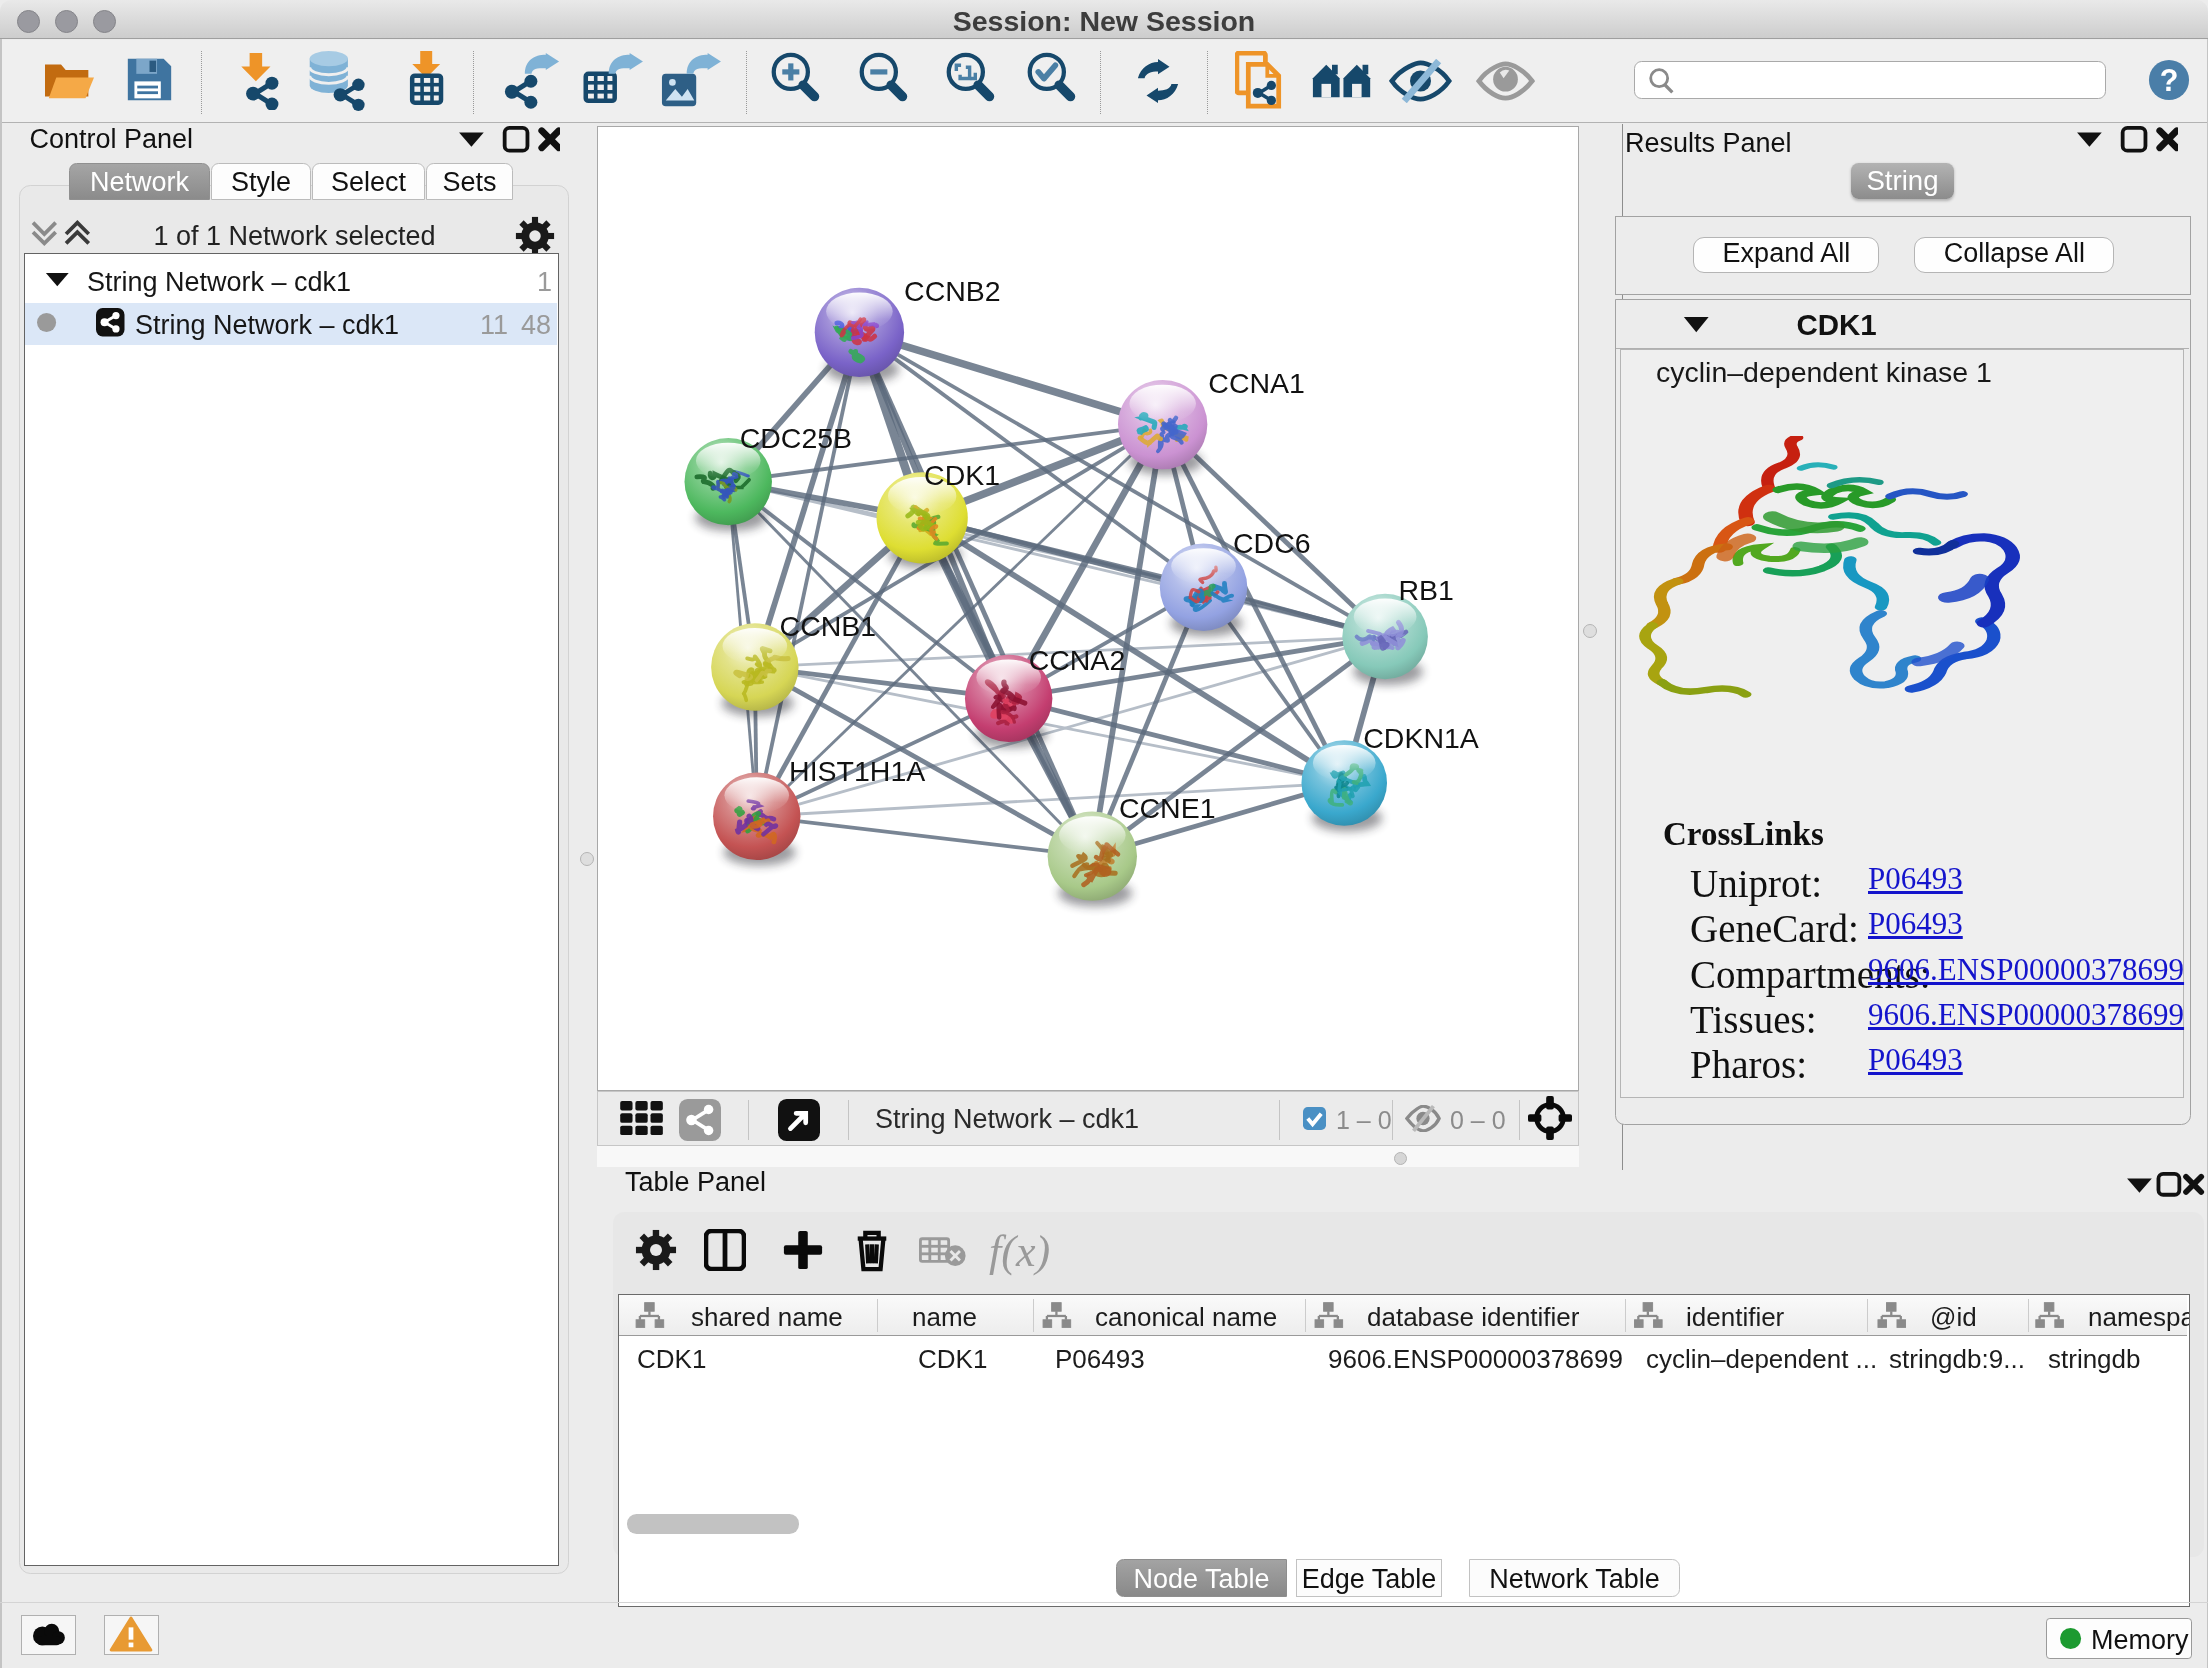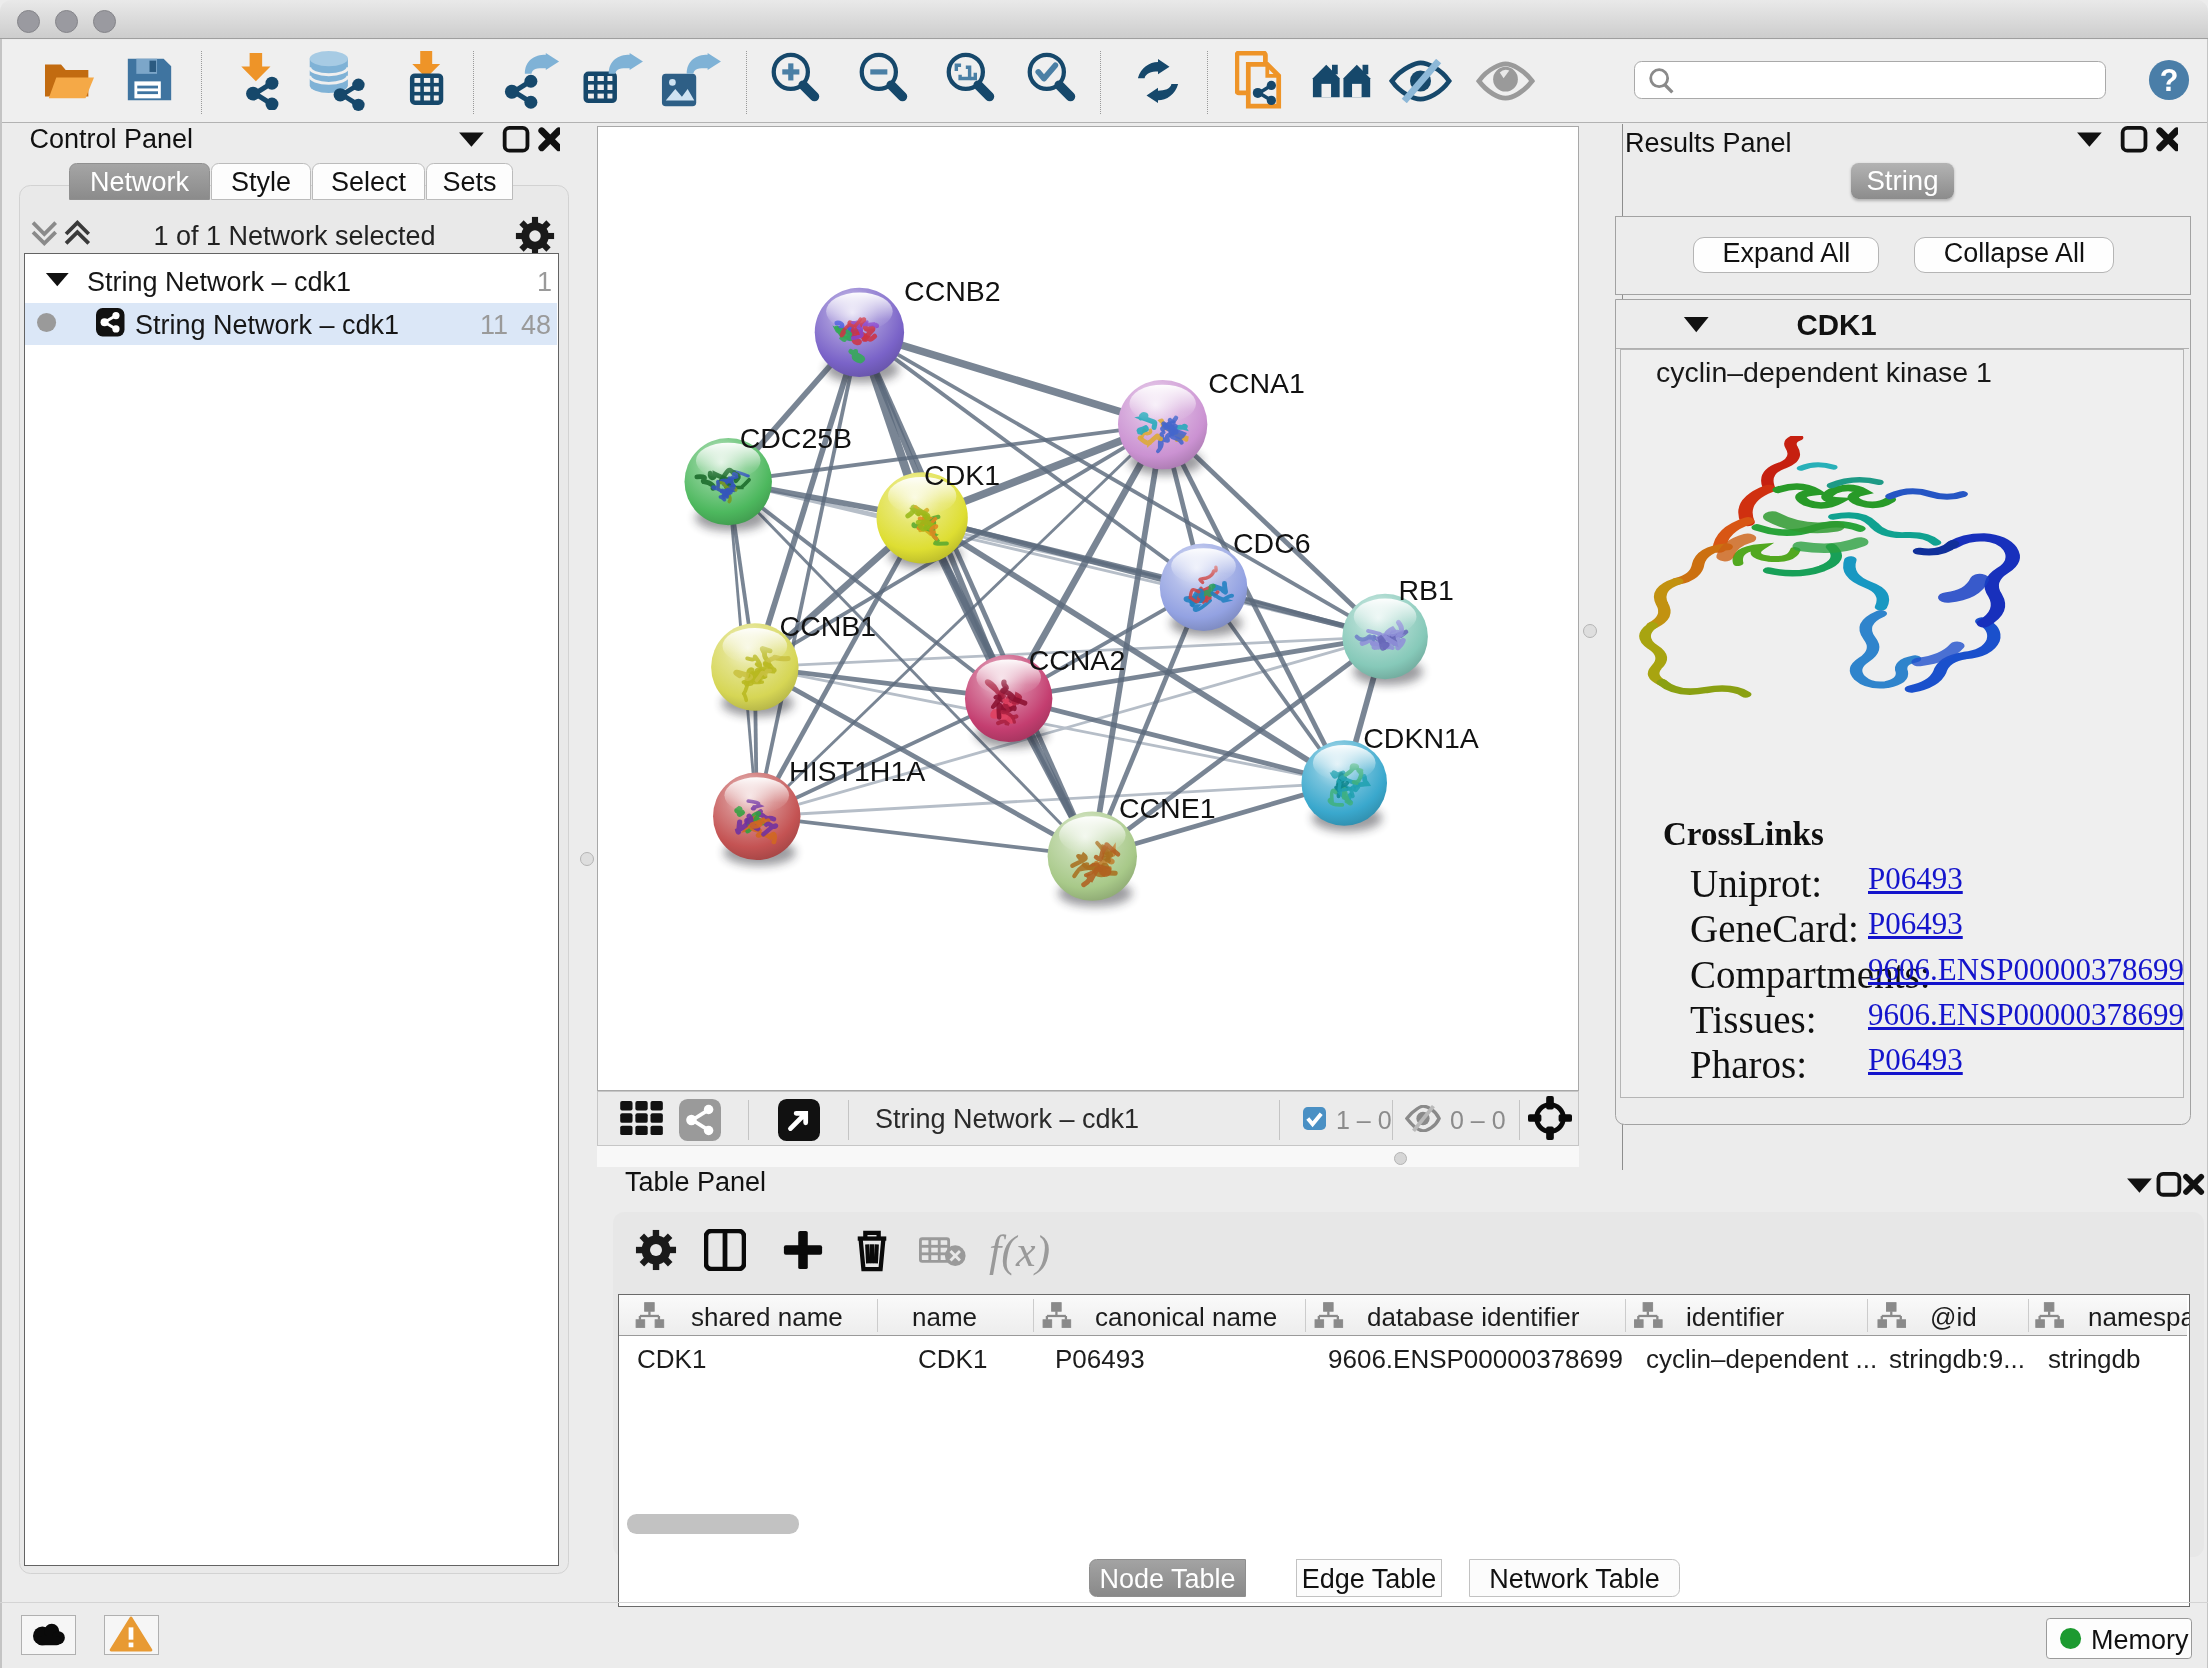--- a/index.html
+++ b/index.html
@@ -43,20 +43,21 @@
 #statusline{left:0;top:1602px;width:2208px;height:0;border-top:1.9px solid #d4d4d4}
 .sbtn{position:absolute;top:1615px;width:55px;height:40px;background:#f6f6f6;border:1.9px solid #b0b0b0}
 #membtn{position:absolute;left:2046px;top:1618px;width:146px;height:41px;background:#fdfdfd;border:1.9px solid #9a9a9a;border-radius:3.8px;font-size:27px;color:#111}
 .handle{position:absolute;width:14.3px;height:14.3px;border-radius:50%;background:#dedede;border:1px solid #b4b4b4}
 </style></head>
 <body>
 <div class="abs" id="titlebar">
   <div class="light" style="left:17px"></div>
     <div class="light" style="left:55px"></div>
     <div class="light" style="left:93px"></div>
+  <div id="title">Session: New Session</div>
 </div>
 <div class="abs" id="toolbar">
   <div class="vsep" style="left:201px"></div>
     <div class="vsep" style="left:473px"></div>
     <div class="vsep" style="left:746px"></div>
     <div class="vsep" style="left:1100px"></div>
     <div class="vsep" style="left:1207px"></div>
 </div>
 <svg style="position:absolute;left:42px;top:55px" width="55" height="49" viewBox="0 0 58 52">
     <path d="M3,10 h17 l5,6 h24 v28 H3 Z" fill="#c26b10"></path>
@@ -923,21 +924,21 @@
     </div>
   <div class="td" style="left:18px">CDK1</div>
     <div class="td" style="left:299px">CDK1</div>
     <div class="td" style="left:436px">P06493</div>
     <div class="td" style="left:709px">9606.ENSP00000378699</div>
     <div class="td" style="left:1027px">cyclin–dependent ...</div>
     <div class="td" style="left:1270px">stringdb:9...</div>
     <div class="td" style="left:1429px">stringdb</div>
   <div id="hscroll"></div>
 </div>
-<div class="btab btabsel" style="left:1089px;width:157px;border-radius:7.6px 0 0 7.6px">Node Table</div>
+<div class="btab btabsel" style="left:1116px;width:171px;border-radius:7.6px 0 0 7.6px">Node Table</div>
 <div class="btab" style="left:1296px;width:146px">Edge Table</div>
 <div class="btab" style="left:1469px;width:211px;border-radius:0 7.6px 7.6px 0">Network Table</div>
 
 <div class="abs" style="left:0;top:39px;width:1.9px;height:1629px;background:#c4c4c4"></div>
 <div class="abs" style="left:2207px;top:39px;width:1.9px;height:1629px;background:#c4c4c4"></div>
 
 <div class="abs" id="statusline"></div>
 <div class="sbtn" style="left:21px">
   <svg width="42" height="30" style="position:absolute;left:4.8px;top:2.9px" viewBox="0 0 44 32">
       <g fill="#0a0a0a">

